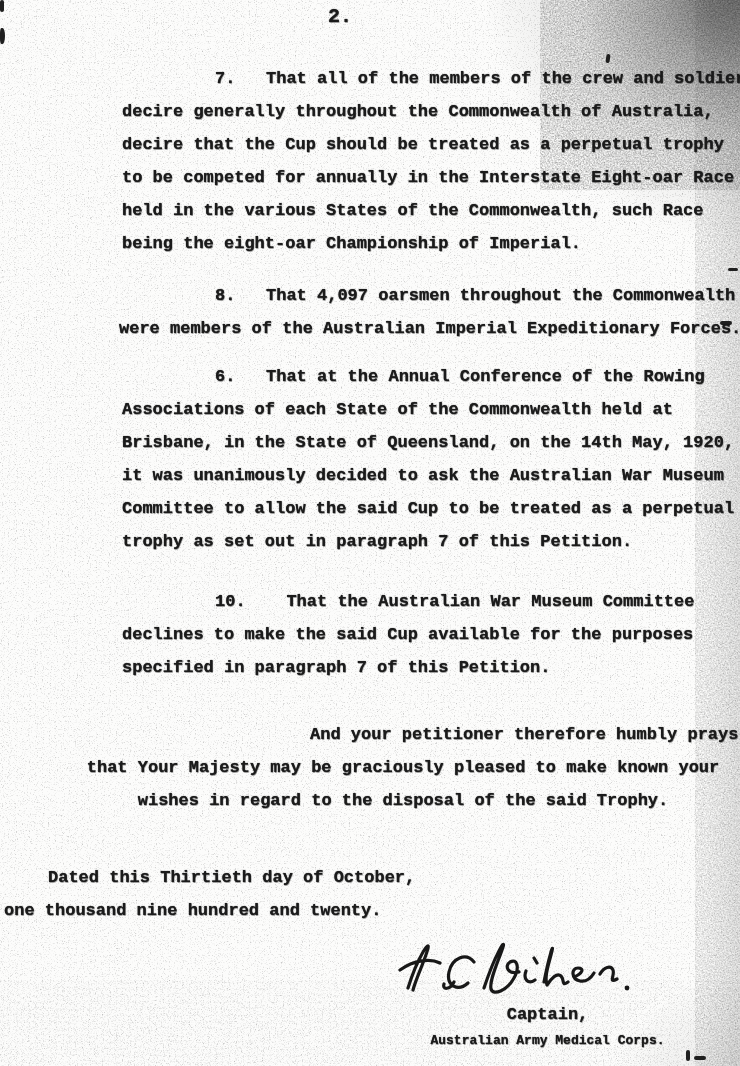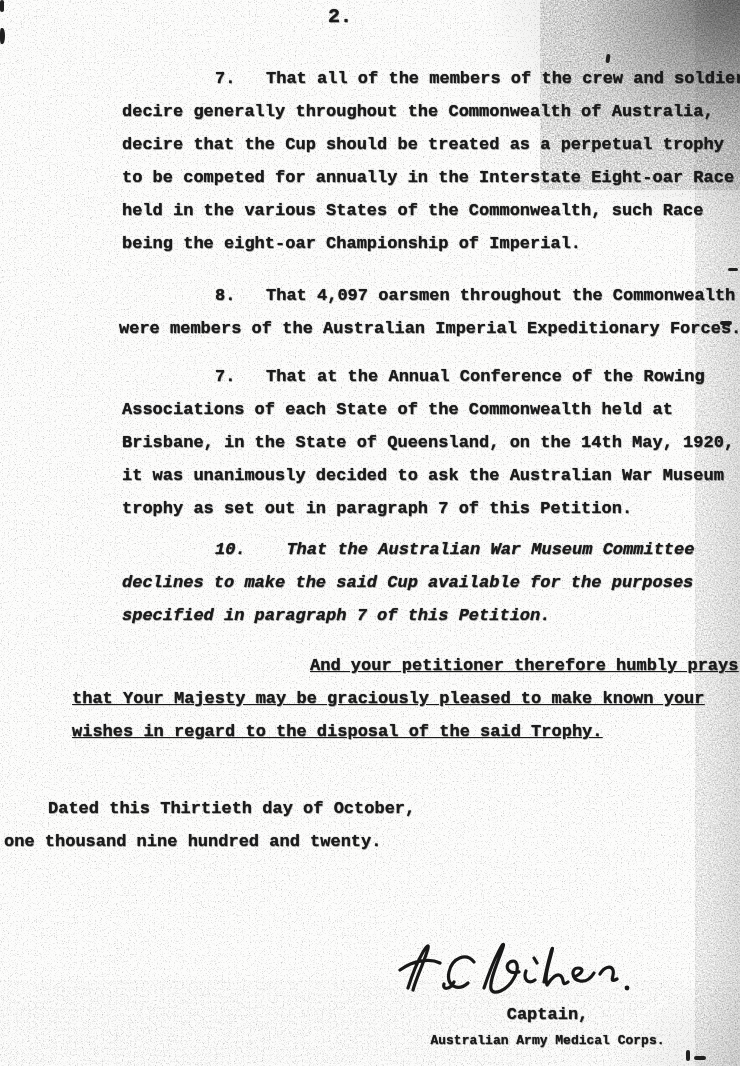--- a/index.html
+++ b/index.html
@@ -17,27 +17,27 @@
     font:700 17px/33px "Liberation Mono", monospace;
     color:#1b1b1b;
     text-shadow:0 0 1px rgba(10,10,10,.85), .5px .5px 0 rgba(40,40,40,.35);
   }
   .line{white-space:pre;}
   #page-number{position:absolute;left:328px;top:4px;font-size:20px;line-height:26px;}
   #body{position:absolute;left:122px;top:62px;width:612px;}
   .para{margin:0;}
   #p8{margin-top:19px;}
   #p9{margin-top:15px;}
-  #p10{margin-top:8px;font-style:italic;}
-  #prayer{margin-top:17px;text-decoration:underline;}
+  #p10{margin-top:27px;}
+  #prayer{margin-top:34px;}
   #dated{margin-top:44px;}
   .fl-indent{margin-left:93px;}     
   .hang-sm{margin-left:-3px;}       
   .prayer-first{margin-left:188px;}
-  .out-50{margin-left:-50px;}       
+  .out-50{margin-left:-50px;text-align:center;}       
   .out-74{margin-left:-74px;}       
   .out-118{margin-left:-118px;}     
   
   #sig-block{position:absolute;left:380px;top:936px;width:335px;text-align:center;}
   #sig-svg{display:block;margin:0 auto 0 18px;}
   #sig-rank{font-size:17px;line-height:26px;margin-top:2px;text-align:center;}
   #sig-unit{font-size:13px;line-height:26px;font-family:Liberation Mono, monospace;}
   
   .overlay{position:absolute;left:0;top:0;width:740px;height:1066px;pointer-events:none;}
   #vignette{
@@ -99,24 +99,25 @@
       <div class="line">held in the various States of the Commonwealth, such Race</div>
       <div class="line">being the eight-oar Championship of Imperial.</div>
     </div>
 
     <div class="para" id="p8">
       <div class="line fl-indent">8.   That 4,097 oarsmen throughout the Commonwealth</div>
       <div class="line hang-sm">were members of the Australian Imperial Expeditionary Forces.</div>
     </div>
 
     <div class="para" id="p9">
-      <div class="line fl-indent">7.   That at the Annual Conference of the Rowing</div>
+      <div class="line fl-indent">6.   That at the Annual Conference of the Rowing</div>
       <div class="line">Associations of each State of the Commonwealth held at</div>
       <div class="line">Brisbane, in the State of Queensland, on the 14th May, 1920,</div>
       <div class="line">it was unanimously decided to ask the Australian War Museum</div>
+      <div class="line">Committee to allow the said Cup to be treated as a perpetual</div>
       <div class="line">trophy as set out in paragraph 7 of this Petition.</div>
     </div>
 
     <div class="para" id="p10">
       <div class="line fl-indent">10.    That the Australian War Museum Committee</div>
       <div class="line">declines to make the said Cup available for the purposes</div>
       <div class="line">specified in paragraph 7 of this Petition.</div>
     </div>
 
     <div class="para" id="prayer">

